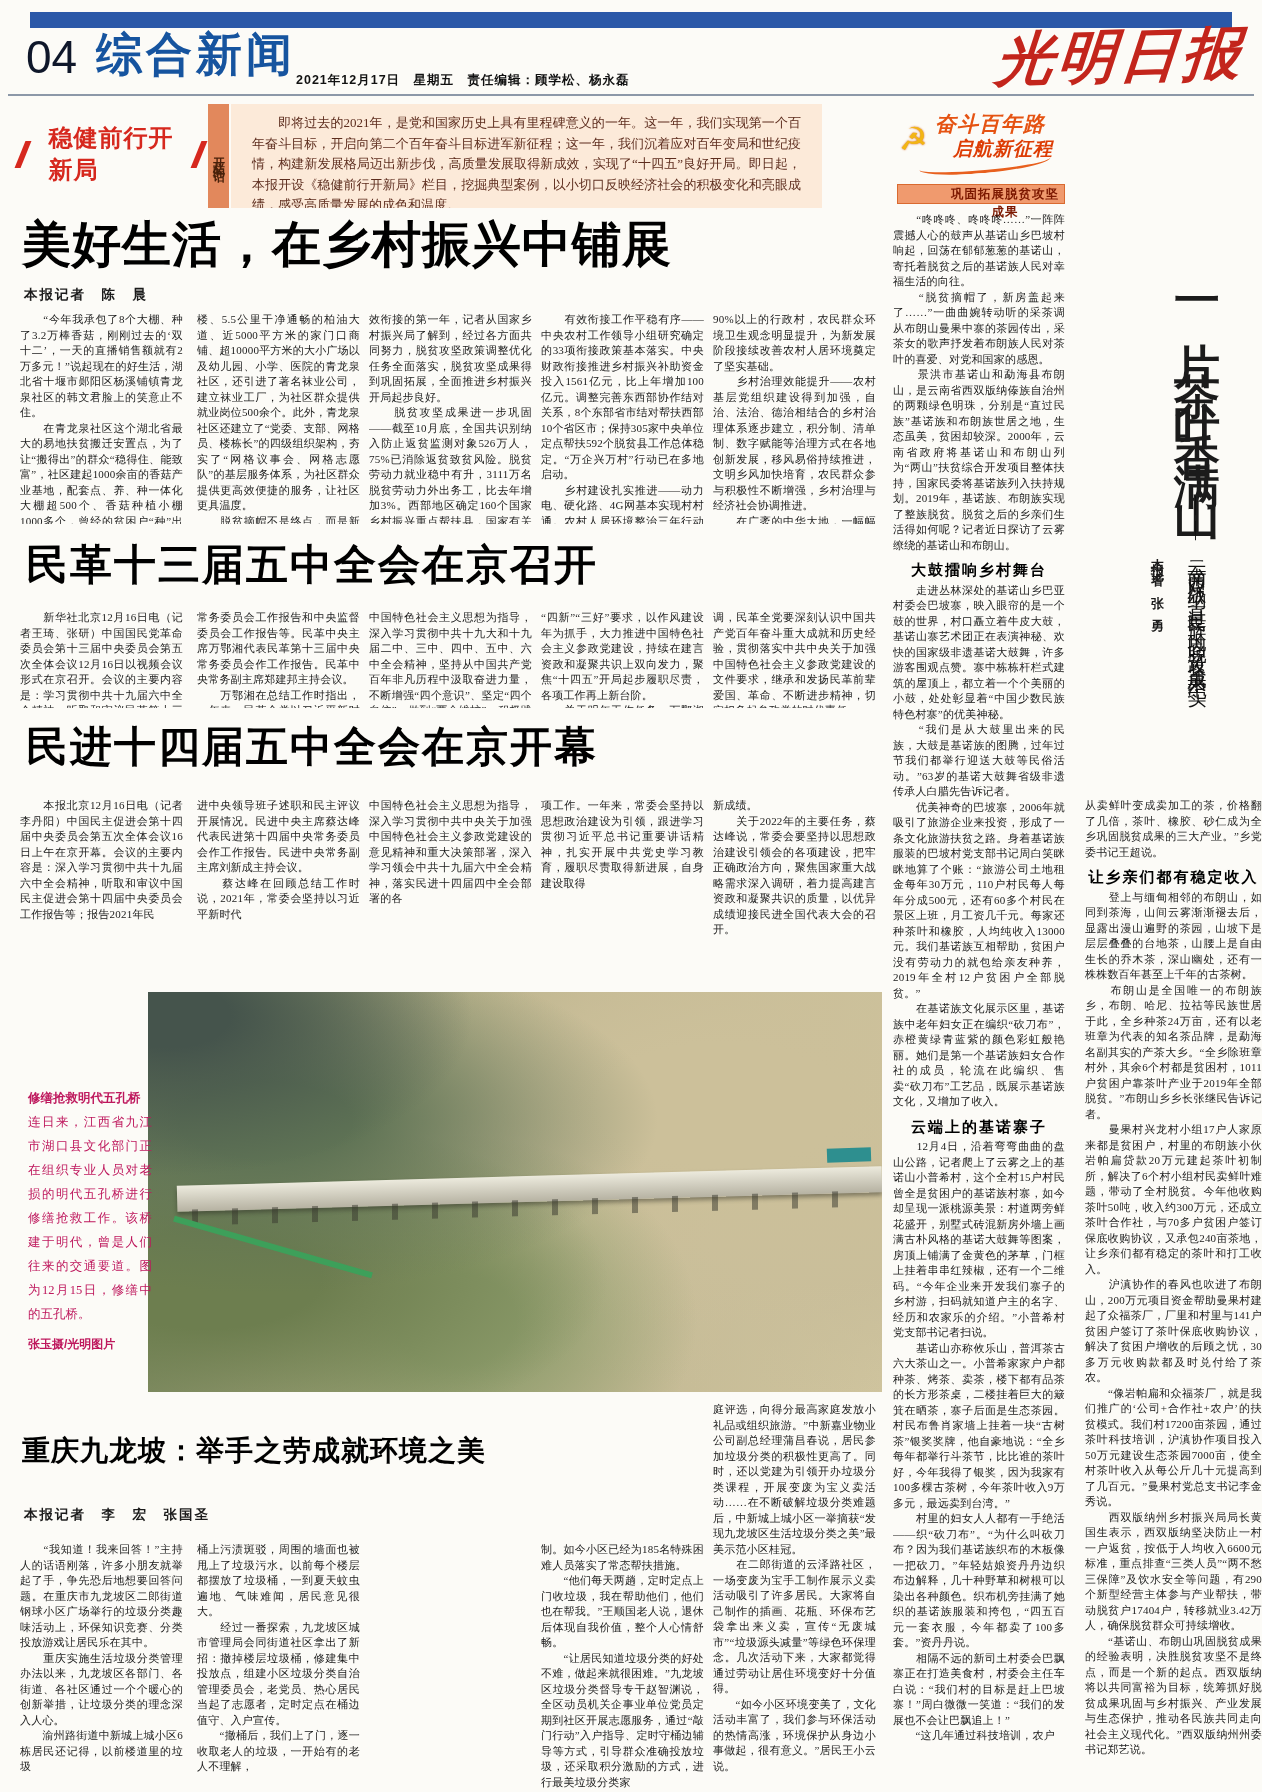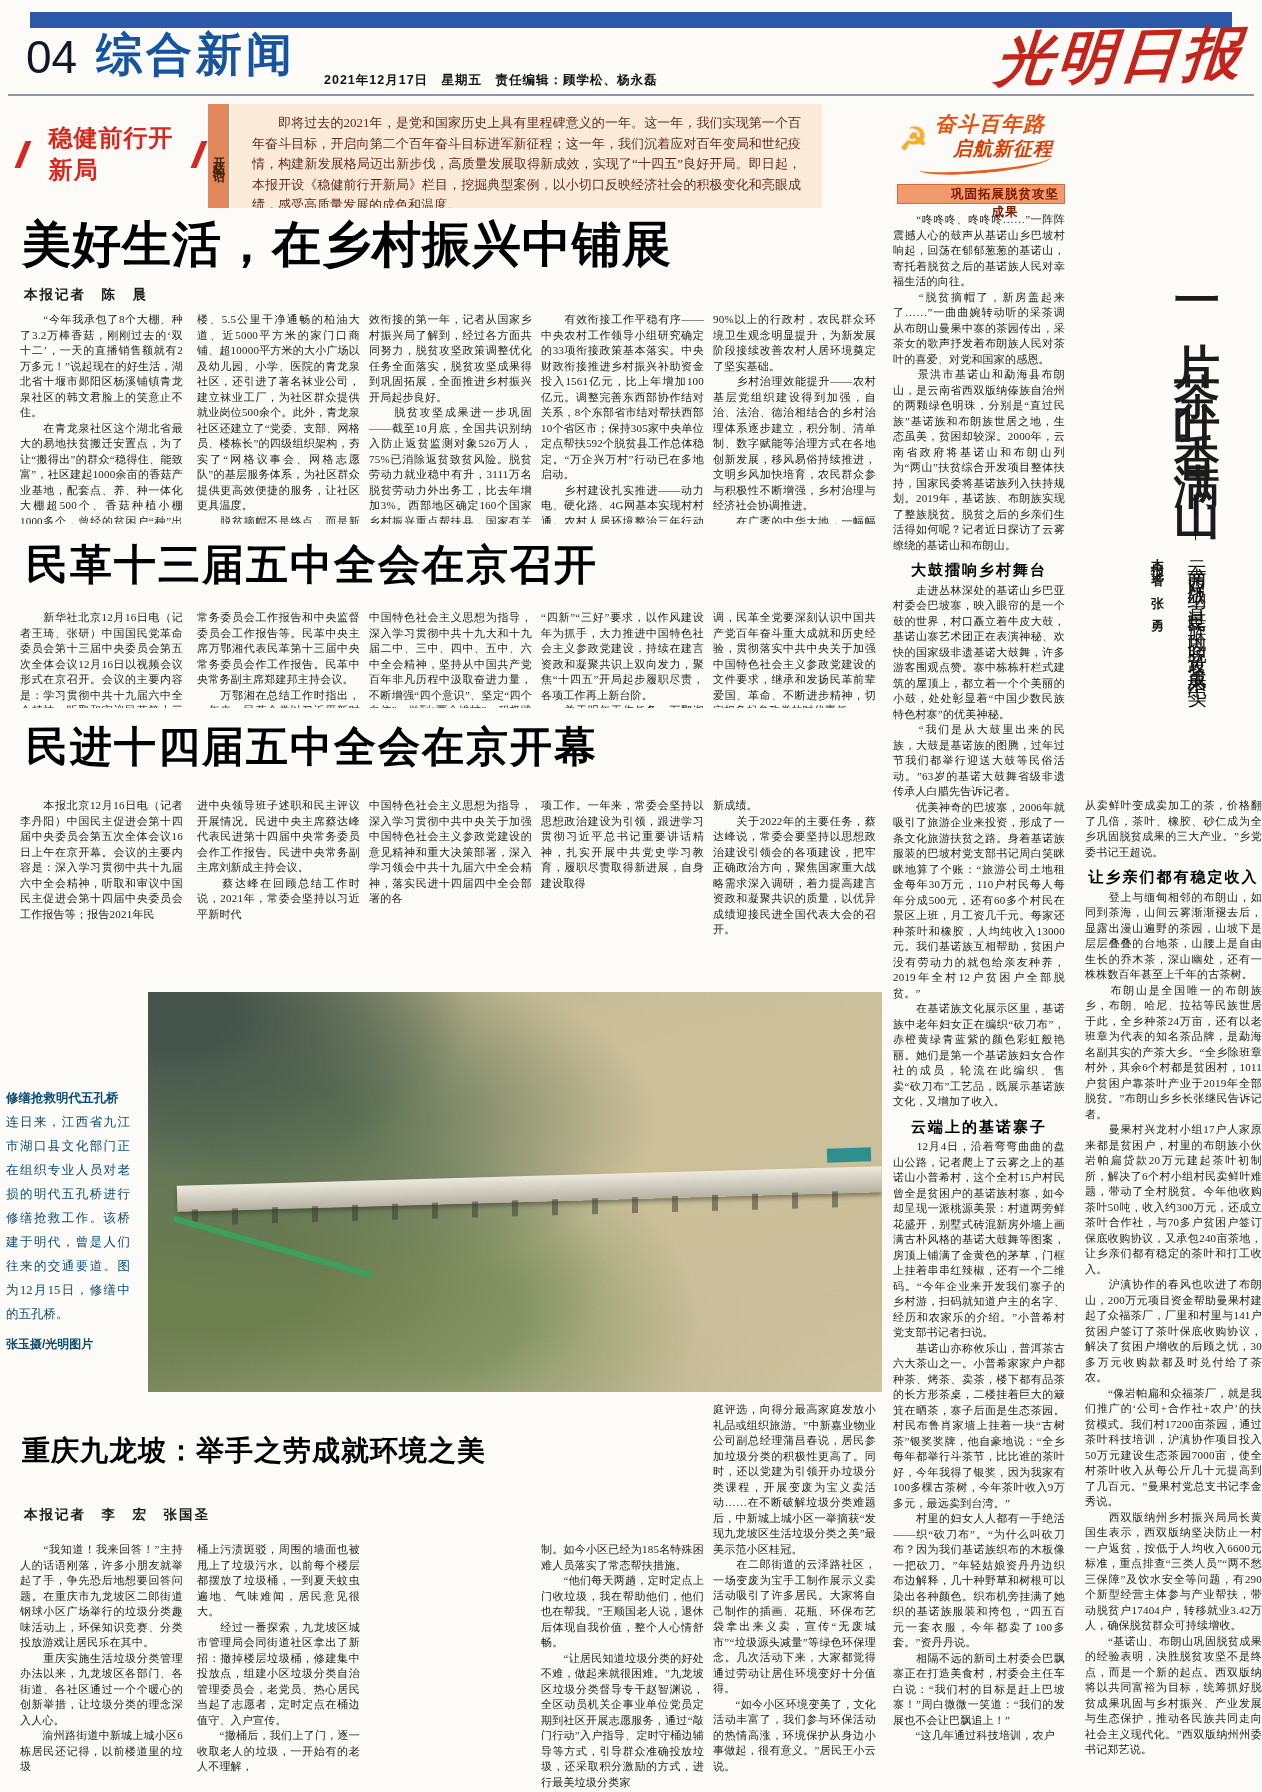--- a/index.html
+++ b/index.html
@@ -5,21 +5,21 @@
   html,body{margin:0;padding:0;background:#e8e8e4;}
   .canvas{position:relative;width:1262px;height:1792px;margin:0 auto;background:#fcfbf7;
           font-family:"Liberation Serif","DejaVu Serif",serif;color:#1b1b1b;overflow:hidden;}
   .abs{position:absolute;}
   
   .topbar{left:30px;top:12px;width:1202px;height:16px;background:#2b58a8;}
   .pagenum{left:26px;top:30px;font-family:"Liberation Sans","DejaVu Sans",sans-serif;
            font-size:46px;color:#0f172a;font-weight:500;}
   .section{left:96px;top:24px;font-family:"Liberation Sans","DejaVu Sans",sans-serif;
            font-size:46px;font-weight:900;color:#16549f;letter-spacing:4px;}
-  .dateline{left:324px;top:72px;font-family:"Liberation Sans","DejaVu Sans",sans-serif;
+  .dateline{left:296px;top:72px;font-family:"Liberation Sans","DejaVu Sans",sans-serif;
             font-size:12.5px;font-weight:bold;color:#111;letter-spacing:1px;}
   .masthead{right:18px;top:18px;font-size:58px;color:#c3251c;font-weight:bold;font-style:italic;
             letter-spacing:4px;transform:skewX(-6deg) rotate(-1.5deg);}
   .headrule{left:8px;top:94px;width:1246px;height:2px;background:#8c98a8;}
   
   .intro-label{left:20px;top:126px;width:182px;height:56px;display:flex;align-items:center;gap:22px;}
   .slash{display:inline-block;width:9px;height:27px;background:#d6281e;transform:skewX(-22deg);}
   .intro-label b{font-family:"Liberation Sans","DejaVu Sans",sans-serif;font-size:24px;color:#d6281e;letter-spacing:1px;}
   .intro-side{left:208px;top:104px;width:21px;height:104px;background:#e2885c;display:flex;align-items:center;justify-content:center;}
   .intro-side span{writing-mode:vertical-rl;font-size:12px;font-weight:bold;color:#47200a;letter-spacing:4px;}
@@ -60,21 +60,21 @@
       radial-gradient(ellipse at 78% 28%, #ccc09a 0 15%, rgba(0,0,0,0) 55%),
       radial-gradient(ellipse at 92% 62%, #c9be9a 0 12%, rgba(0,0,0,0) 45%),
       linear-gradient(100deg,#7d8a63 0%,#a3a47c 28%,#c0b691 55%,#cfc49e 100%);}
   .bridge{position:absolute;left:4%;top:46%;width:96%;height:26px;transform:rotate(-1.6deg);
           background:linear-gradient(#eceadd,#b6b2a2);box-shadow:0 3px 4px rgba(40,40,30,.45);}
   .piers{position:absolute;left:6%;top:calc(46% + 24px);width:92%;height:16px;transform:rotate(-1.6deg);
          background:repeating-linear-gradient(90deg,rgba(55,55,45,.5) 0 6px,rgba(0,0,0,0) 6px 40px);}
   .barrier{position:absolute;left:3%;top:63%;width:28%;height:6px;background:#3da05a;transform:rotate(16deg);}
   .teal{position:absolute;right:1.5%;top:39%;width:44px;height:14px;background:#2e8f8f;transform:rotate(-2deg);}
   
-  .caption{left:6px;top:1086px;width:124px;font-size:12.5px;line-height:24px;text-align:justify;color:#0c4a6e;}
+  .caption{left:28px;top:1086px;width:124px;font-size:12.5px;line-height:24px;text-align:justify;color:#be185d;}
   .caption b{font-family:"Liberation Sans","DejaVu Sans",sans-serif;}
   .credit{font-weight:bold;font-size:12px;margin-top:6px;font-family:"Liberation Sans","DejaVu Sans",sans-serif;}
 </style>
 </head>
 <body>
 
 <div class="canvas">
 
   <div class="abs topbar"></div>
   <div class="abs pagenum">04</div>

